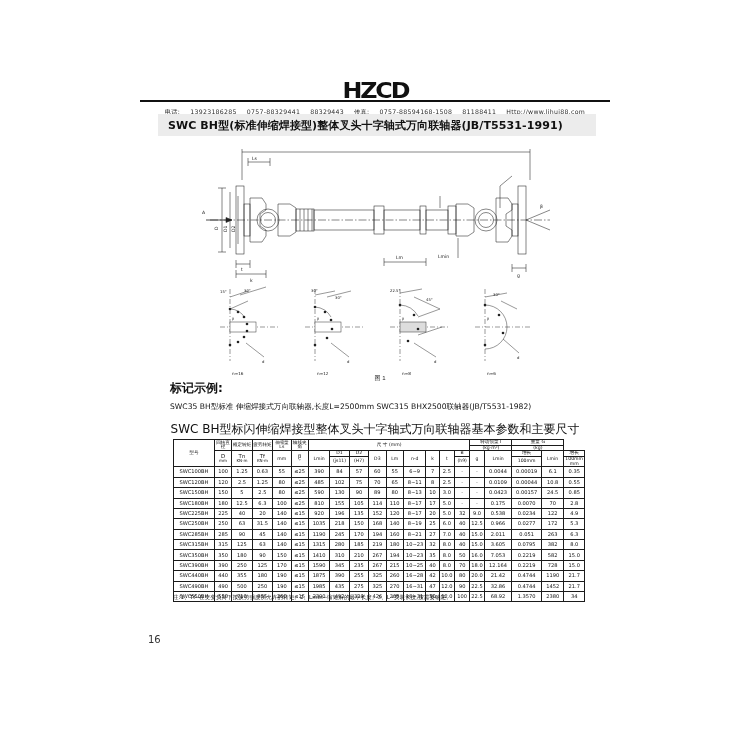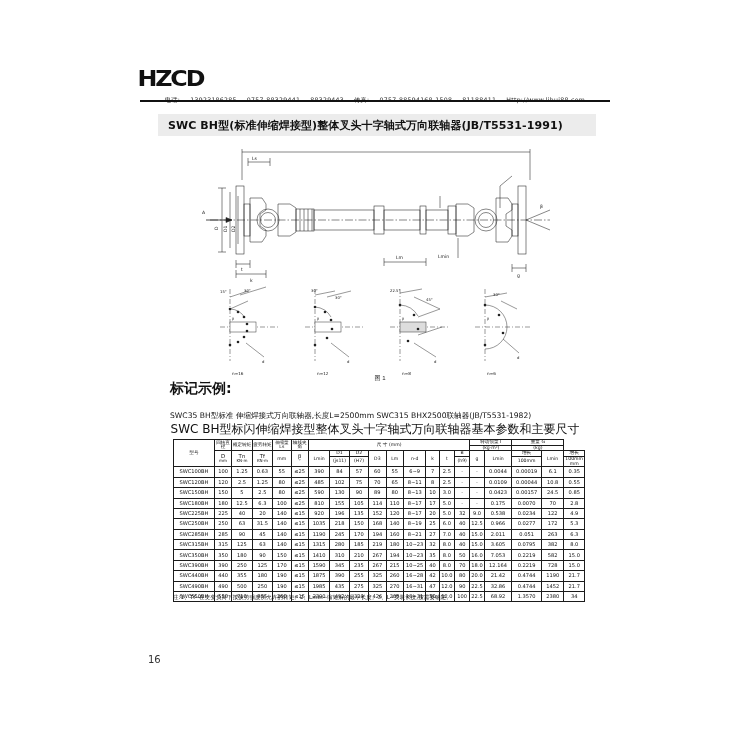--- a/index.html
+++ b/index.html
@@ -8,21 +8,21 @@
     background:#ffffff;
     font-family:"Liberation Sans","DejaVu Sans",sans-serif;
     color:#1a1a1a;
     overflow:hidden;
   }
   #page{position:relative;width:750px;height:750px;background:#fff;}
   .sheet{position:absolute;left:140px;top:38px;width:470px;height:660px;background:#fff;}
 
   
   .hdr{position:absolute;left:0;top:28px;width:470px;}
-  .hdr-row{display:flex;align-items:center;justify-content:space-between;gap:9px;}
+  .hdr-row{display:flex;align-items:center;justify-content:center;gap:9px;margin-top:12px;}
   .logo{font-weight:bold;font-size:22px;letter-spacing:-2px;color:#111;
         font-family:"DejaVu Sans",sans-serif;transform:scaleX(1.08);}
   .cn-name{font-size:20px;font-weight:bold;letter-spacing:1px;color:#111;
            font-family:"DejaVu Sans",sans-serif;}
   .contact{margin-top:5px;text-align:center;font-size:6.2px;color:#2a2a2a;
            letter-spacing:.3px;font-family:"DejaVu Sans",sans-serif;}
   .contact span{margin:0 5px;}
   .hdr-rule{position:absolute;left:0;top:62px;width:470px;height:2px;background:#111;}
 
   
@@ -34,21 +34,21 @@
   
   .fig{position:absolute;left:60px;top:108px;width:360px;height:160px;}
   .fig svg{display:block;}
   .figcap{position:absolute;left:0;top:228px;width:360px;text-align:center;
           font-size:6px;color:#222;}
 
   .angles{position:absolute;left:70px;top:245px;width:340px;height:92px;}
 
   
   .mark{position:absolute;left:30px;top:342px;width:430px;}
-  .mark .l1{font-size:14px;font-weight:bold;color:#111;margin-bottom:13px;
+  .mark .l1{font-size:12px;font-weight:bold;color:#111;margin-bottom:5px;
             font-family:"DejaVu Sans",sans-serif;}
   .mark .l2{font-size:7.6px;color:#111;font-family:"DejaVu Sans",sans-serif;}
 
   .tabcap{position:absolute;left:0;top:383px;width:470px;text-align:center;
           font-size:12px;color:#111;font-family:"DejaVu Sans",sans-serif;}
 
   
   .tblwrap{position:absolute;left:33px;top:401px;width:412px;}
   table.spec{border-collapse:collapse;width:412px;table-layout:fixed;
              font-family:"DejaVu Sans",sans-serif;}
@@ -56,21 +56,21 @@
     border:.6px solid #1b1b1b;text-align:center;vertical-align:middle;
     color:#111;padding:0;line-height:1.02;}
   table.spec th{font-size:4.6px;font-weight:normal;background:#fff;}
   table.spec td{font-size:5.1px;height:9.4px;}
   table.spec th .big{font-size:5.4px;}
   table.spec th .sub{font-size:4.1px;}
   .hsep{font-size:5.2px;}
   .note{position:absolute;left:33px;top:556px;width:412px;font-size:5.5px;
         color:#111;font-family:"DejaVu Sans",sans-serif;letter-spacing:.1px;}
   .pgno{position:absolute;left:8px;top:596px;font-size:10px;color:#333;
-        font-family:"DejaVu Sans",sans-serif;margin-top:20px;}
+        font-family:"DejaVu Sans",sans-serif;}
   text{font-family:"DejaVu Sans",sans-serif;}
 </style>
 </head>
 <body>
 
 <div id="page">
 <div class="sheet">
 
   <div class="hdr">
     <div class="hdr-row">

